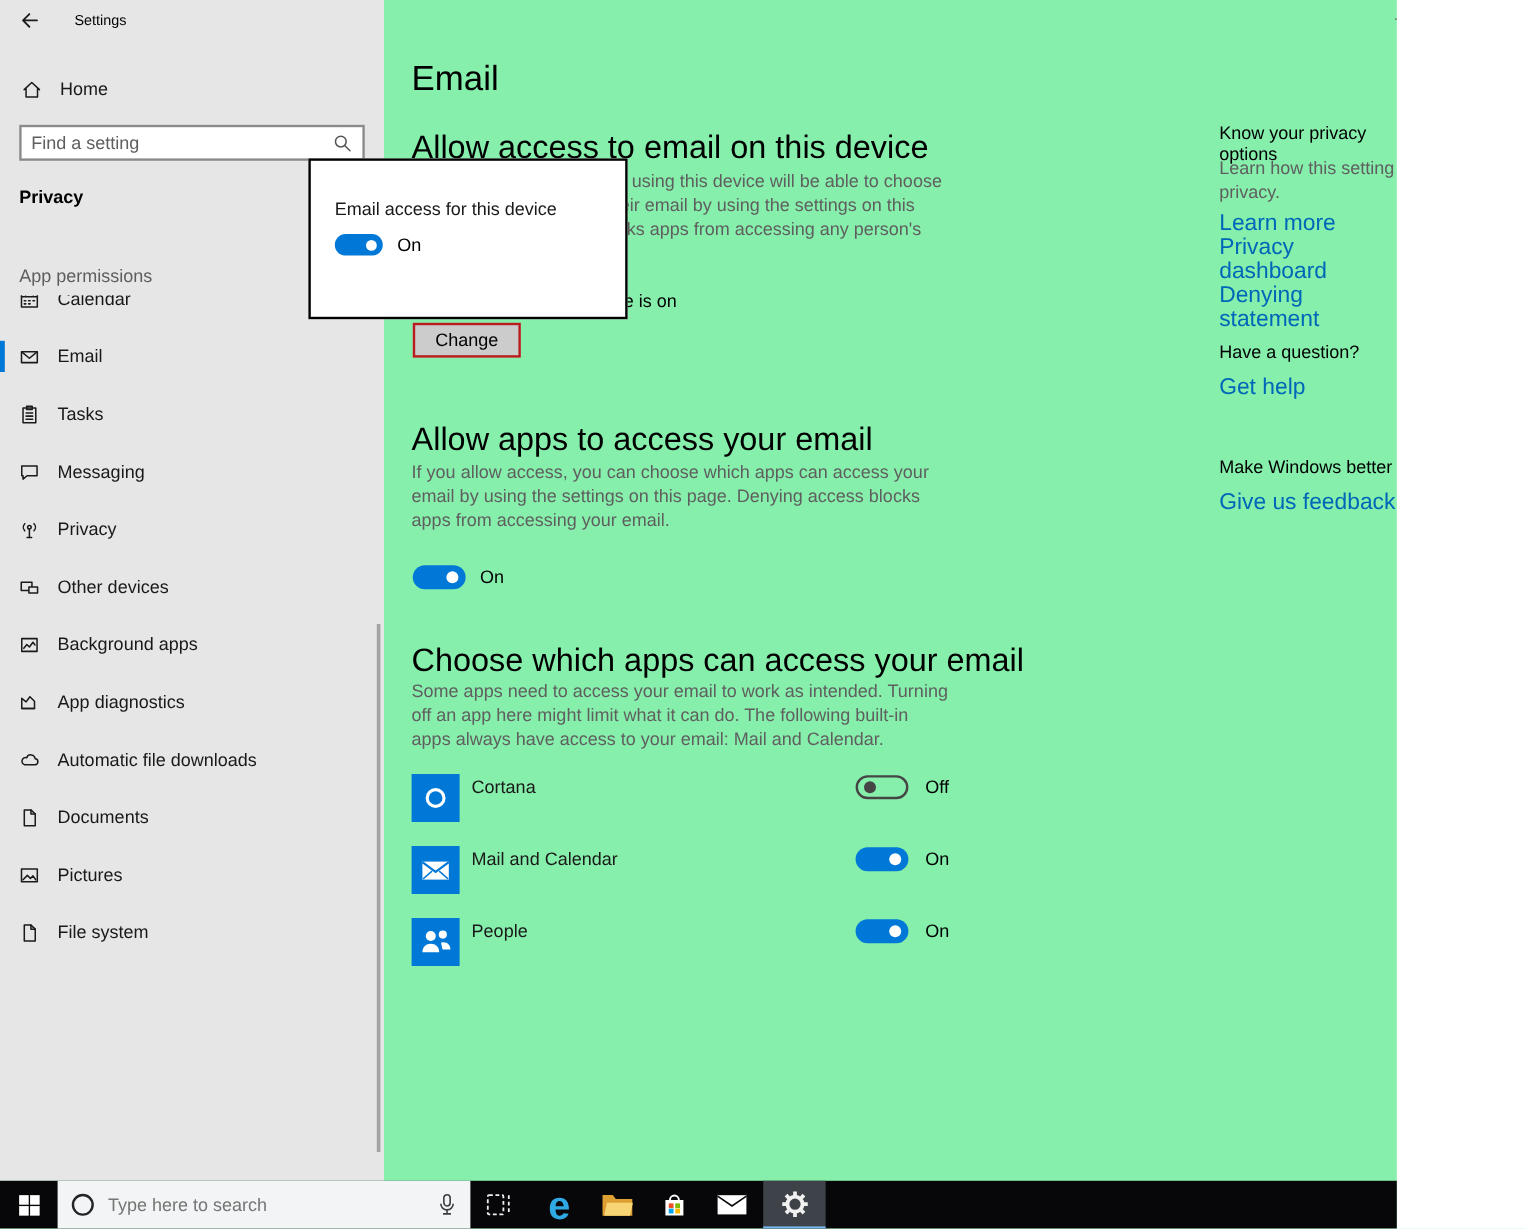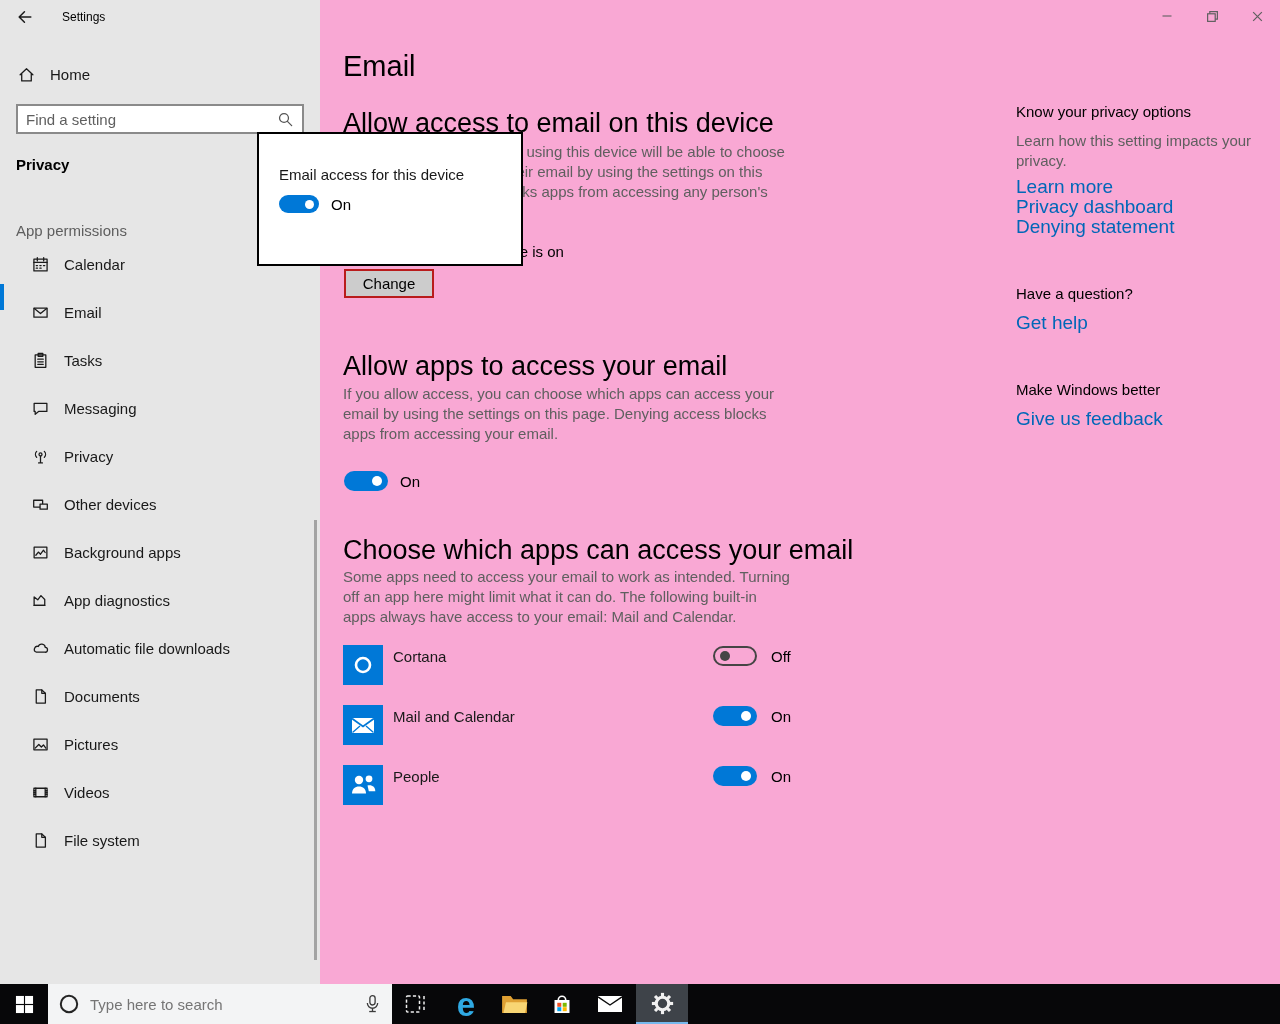--- a/index.html
+++ b/index.html
@@ -1,29 +1,29 @@
 <!DOCTYPE html>
 <html><head>
 <meta charset="utf-8">
 <style>
   * { margin:0; padding:0; box-sizing:border-box; }
   body { font-family:"Liberation Sans","DejaVu Sans",sans-serif; }
-  #screen { position:relative; width:1280px; height:1024px; overflow:hidden; background:#f9a8d4; }
+  #screen { position:relative; width:1164px; height:1024px; overflow:hidden; background:#86efac; }
   .abs { position:absolute; }
 
   
   #sidebar { position:absolute; left:0; top:0; width:320px; height:984px; background:#e6e6e6; }
   .side-label { font-size:15px; color:#191919; }
   .ic { fill:none; stroke:#1b1b1b; stroke-width:1.2; stroke-linecap:round; stroke-linejoin:round; }
   #find-box { position:absolute; left:16px; top:104px; width:288px; height:30px; background:#fff; border:2px solid #8a8a8a; display:flex; align-items:center; }
   #find-box input { flex:1; border:none; outline:none; background:transparent; font-size:15px; color:#1a1a1a; padding-left:8px; font-family:inherit; }
   #find-box input::placeholder { color:#5f5f5f; }
   #nav-viewport { position:absolute; left:0; top:246px; width:320px; height:738px; overflow:hidden; }
   #nav-list { margin-top:-21px; }
-  .nav-row { position:relative; height:48px; display:flex; align-items:flex-end; padding-left:32px; cursor:default; }
+  .nav-row { position:relative; height:48px; display:flex; align-items:center; padding-left:16px; cursor:default; }
   .nav-ico { width:17px; height:17px; margin-right:15px; flex:none; display:flex; }
   .accent-bar { position:absolute; left:0; top:11px; width:4px; height:26px; background:#0078d7; }
   #side-scrollbar { position:absolute; left:314px; top:520px; width:3px; height:440px; background:#a3a3a3; }
 
   
   .h1 { font-size:29px; font-weight:300; color:#000; }
   .h2 { font-size:27px; font-weight:300; color:#000; }
   .line { font-size:15px; line-height:20px; color:#5f5f5f; white-space:nowrap; }
   .status { font-size:15px; color:#000; }
   #change-btn { position:absolute; left:344px; top:269px; width:90px; height:29px; background:#cccccc; border:2px solid #b91c1c; font-size:15px; color:#000; font-family:inherit; }
@@ -210,31 +210,20 @@
         <div class="nav-row">
           <span class="nav-ico">
               <svg width="17" height="17" viewBox="0 0 16 16">
                 <g class="ic">
                   <rect x="1.8" y="3" width="12.4" height="10"></rect>
                   <path d="M3 11.4 6.4 8l2.4 2.4 2-2 2.2 3"></path>
                 </g>
               </svg>
             </span>
           <span class="side-label">Pictures</span>
-        </div>
-        <div class="nav-row">
-          <span class="nav-ico">
-              <svg width="17" height="17" viewBox="0 0 16 16">
-                <g class="ic">
-                  <rect x="1.8" y="4" width="12.4" height="8"></rect>
-                  <path d="M3.6 4v8 M12.4 4v8 M1.8 6.2h1.8 M1.8 8h1.8 M1.8 9.8h1.8 M12.4 6.2h1.8 M12.4 8h1.8 M12.4 9.8h1.8"></path>
-                </g>
-              </svg>
-            </span>
-          <span class="side-label">Videos</span>
         </div>
         <div class="nav-row">
           <span class="nav-ico">
               <svg width="17" height="17" viewBox="0 0 16 16">
                 <g class="ic">
                   <path d="M4 1.8h5.2l3.4 3.2v9.2H4z"></path>
                   <path d="M9.2 1.8V5h3.4"></path>
                 </g>
               </svg>
             </span>

